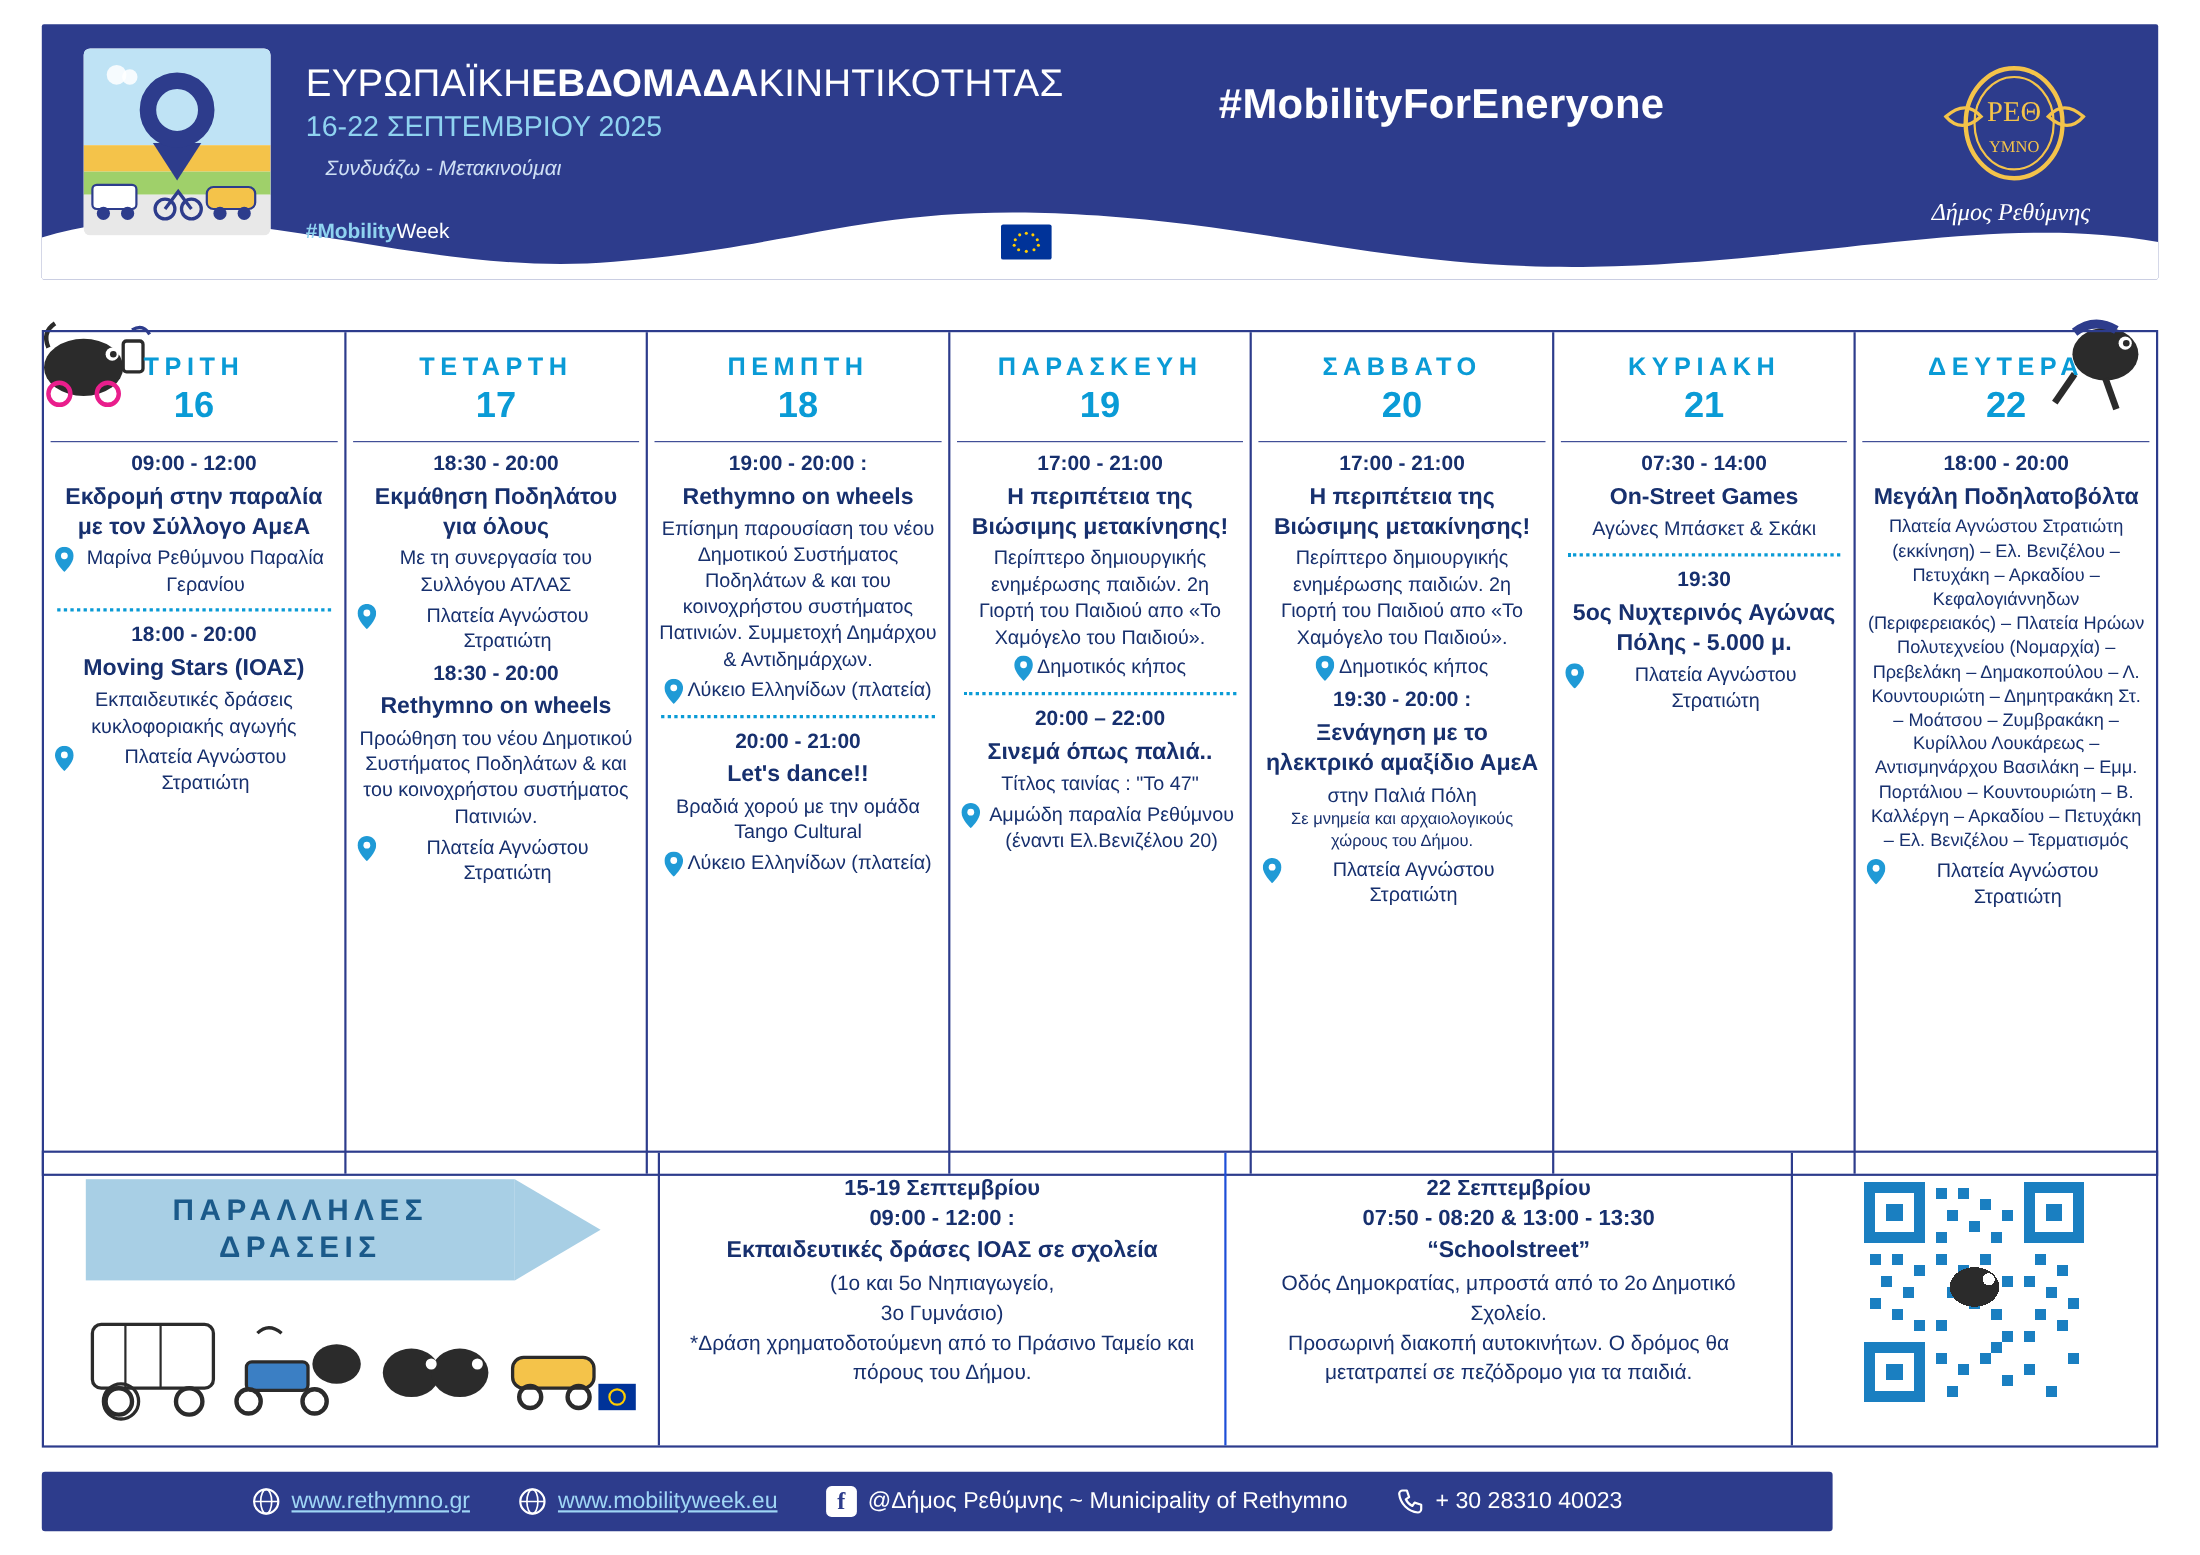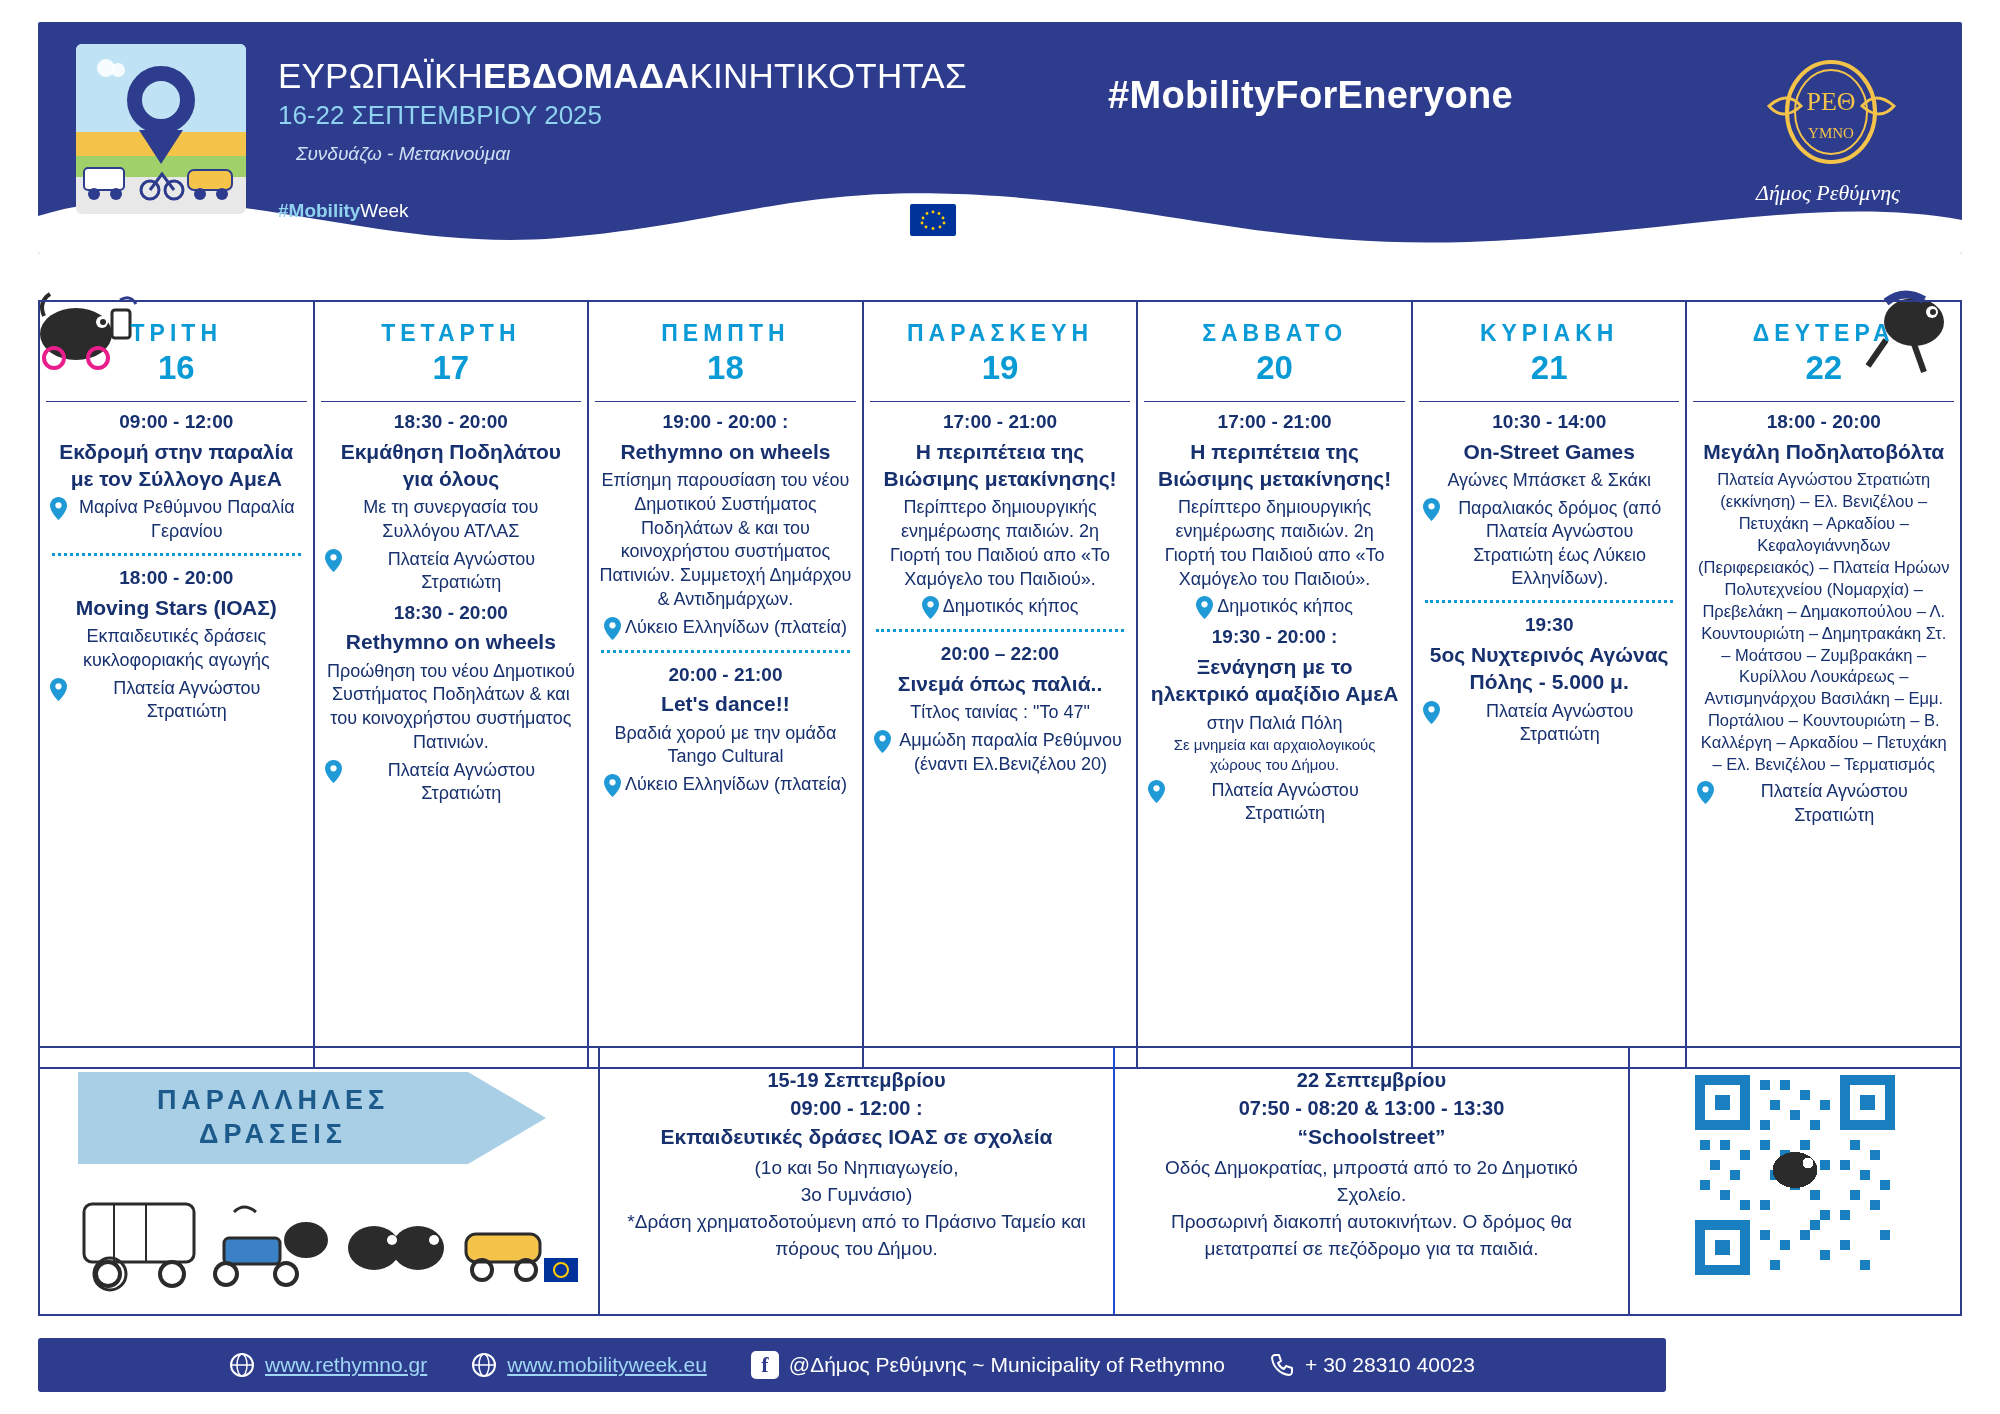--- a/index.html
+++ b/index.html
@@ -428,32 +428,23 @@
     </div>
 
     <div class="daycol">
       <div class="day-head">
         <div class="day-name">ΚΥΡΙΑΚΗ</div>
         <div class="day-num">21</div>
       </div>
       <div class="day-sep"></div>
       <div class="events">
         <div class="event">
-          <div class="ev-time">10:30 - 14:00</div>
+          <div class="ev-time">07:30 - 14:00</div>
           <div class="ev-title">On-Street Games</div>
           <div class="ev-desc">Αγώνες Μπάσκετ &amp; Σκάκι</div>
-          <div class="ev-loc">
-            <span class="pin">
-                <svg viewBox="0 0 17 23" width="17" height="23">
-                  <path d="M8.5,0 C3.8,0 0,3.8 0,8.5 C0,15 8.5,23 8.5,23 C8.5,23 17,15 17,8.5 C17,3.8 13.2,0 8.5,0 Z" fill="#1f9ad6"></path>
-                  <circle cx="8.5" cy="8.3" r="3.1" fill="#fff"></circle>
-                </svg>
-              </span>
-            <span>Παραλιακός δρόμος (από Πλατεία Αγνώστου Στρατιώτη έως Λύκειο Ελληνίδων).</span>
-          </div>
         </div>
         <div class="dotted"></div>
         <div class="event">
           <div class="ev-time">19:30</div>
           <div class="ev-title">5ος Νυχτερινός Αγώνας Πόλης - 5.000 μ.</div>
           <div class="ev-loc">
             <span class="pin">
                 <svg viewBox="0 0 17 23" width="17" height="23">
                   <path d="M8.5,0 C3.8,0 0,3.8 0,8.5 C0,15 8.5,23 8.5,23 C8.5,23 17,15 17,8.5 C17,3.8 13.2,0 8.5,0 Z" fill="#1f9ad6"></path>
                   <circle cx="8.5" cy="8.3" r="3.1" fill="#fff"></circle>

